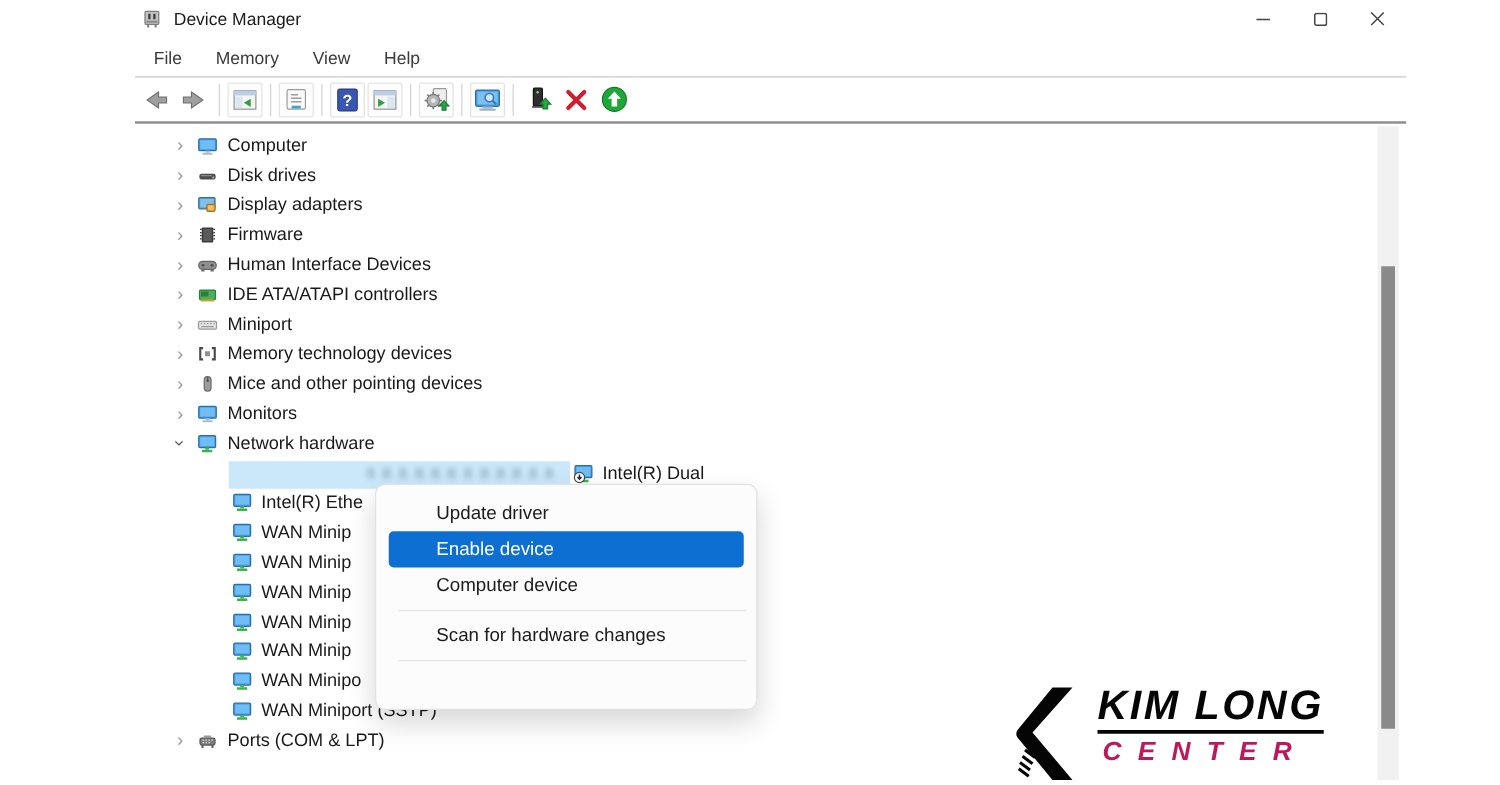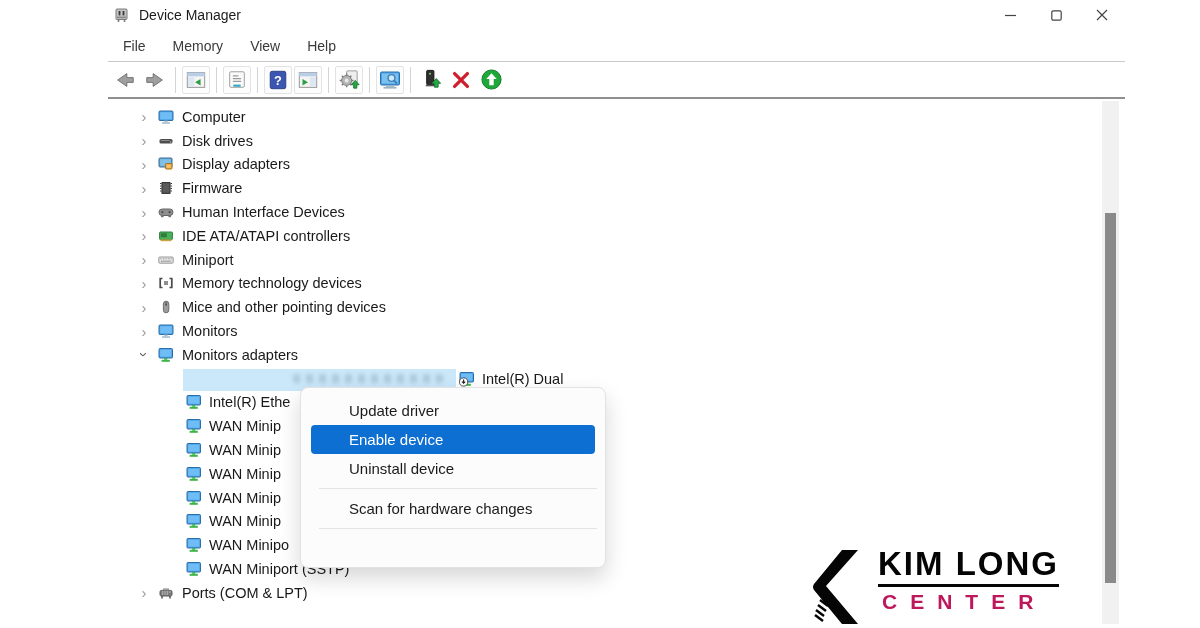--- a/index.html
+++ b/index.html
@@ -57,21 +57,21 @@
   .ctx-item { height:29px; display:flex; align-items:center; padding-left:48px;
               font-size:15px; color:#1b1b1b; }
   .ctx-item.hl { background:#0d6fd1; color:#ffffff; margin:0 10px; padding-left:38px;
                  border-radius:4px; }
   .ctx-item.bold { font-weight:bold; color:#000; }
   .ctx-sep { height:1px; background:#e4e4e4; margin:5px 8px 5px 18px; }
 
   
   .logo { position:absolute; left:812px; top:546px; width:272px; height:82px; display:flex; }
   .logo-mark { width:62px; height:82px; flex:none; }
-  .logo-text { margin-left:4px; display:flex; flex-direction:column; }
+  .logo-text { margin-left:4px; display:flex; flex-direction:column;font-style:italic; }
   .logo-line1 { font-size:33px; font-weight:bold; letter-spacing:2px; color:#050505;
                 line-height:1.1; white-space:nowrap; }
   .logo-rule { height:3px; background:#050505; margin-top:2px; }
   .logo-line2 { font-size:21px; font-weight:bold; letter-spacing:13px; color:#be185d;
                 margin-top:3px; white-space:nowrap; text-indent:4px; }
 </style>
 </head>
 <body>
 
 <svg width="0" height="0" style="position:absolute">
@@ -377,21 +377,21 @@
         <svg class="ti">
             <use href="#i-monitor"></use>
           </svg>
         <span class="lbl">Monitors</span>
       </div>
       <div class="row lvl0">
         <span class="chev open">›</span>
         <svg class="ti">
             <use href="#i-network"></use>
           </svg>
-        <span class="lbl">Monitors adapters</span>
+        <span class="lbl">Network hardware</span>
       </div>
 
       <div class="row lvl1">
         <span class="sel-bg"></span>
         <svg class="ti">
             <use href="#i-network-dis"></use>
           </svg>
         <span class="lbl">Intel(R) Dual</span>
         <span class="smudge"></span>
       </div>
@@ -453,21 +453,21 @@
 
       <div class="scrollbar">
         <div class="thumb"></div>
       </div>
     </div>
   </div>
 
   <div class="ctx">
     <div class="ctx-item">Update driver</div>
     <div class="ctx-item hl">Enable device</div>
-    <div class="ctx-item">Uninstall device</div>
+    <div class="ctx-item">Computer device</div>
     <div class="ctx-sep"></div>
     <div class="ctx-item">Scan for hardware changes</div>
     <div class="ctx-sep"></div>
   </div>
 
   <div class="logo">
     <svg class="logo-mark" viewBox="0 0 62 82">
         <use href="#l-mark"></use>
       </svg>
     <div class="logo-text">

